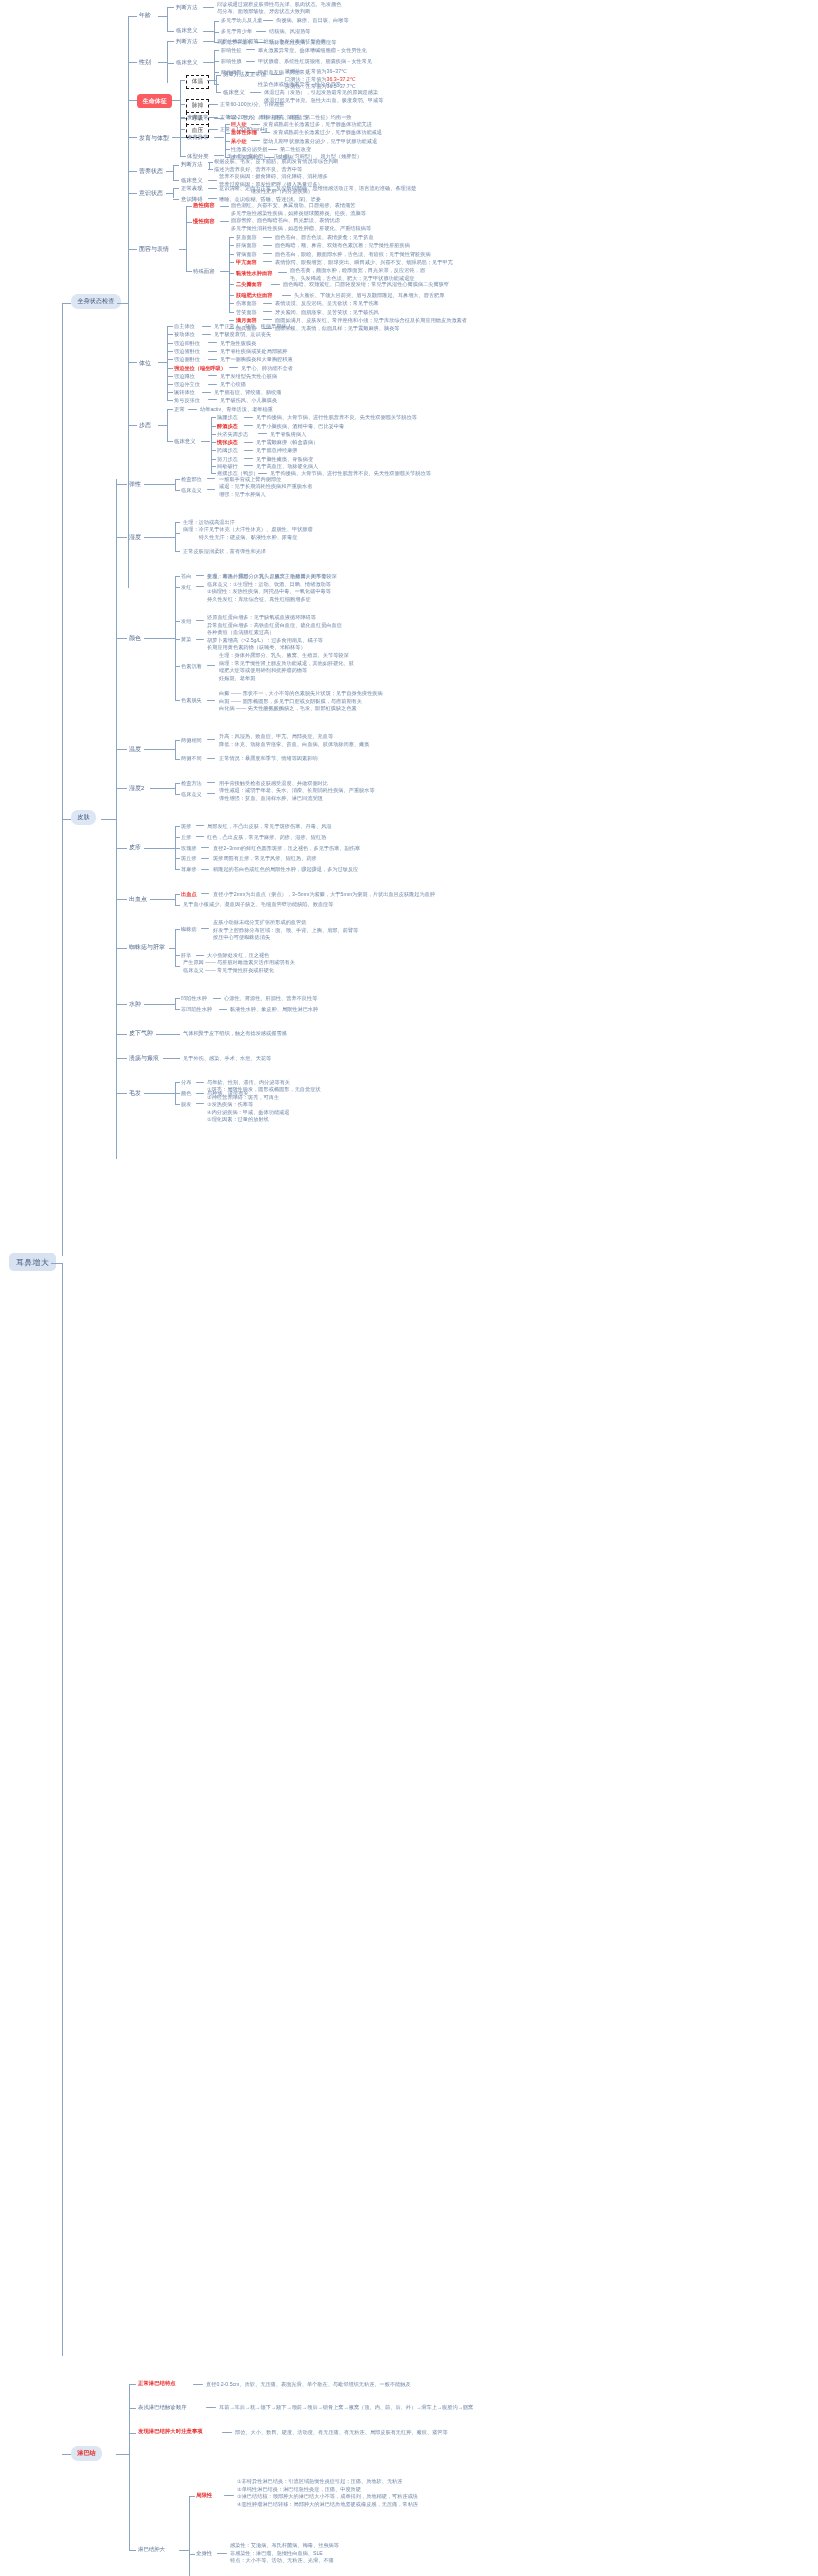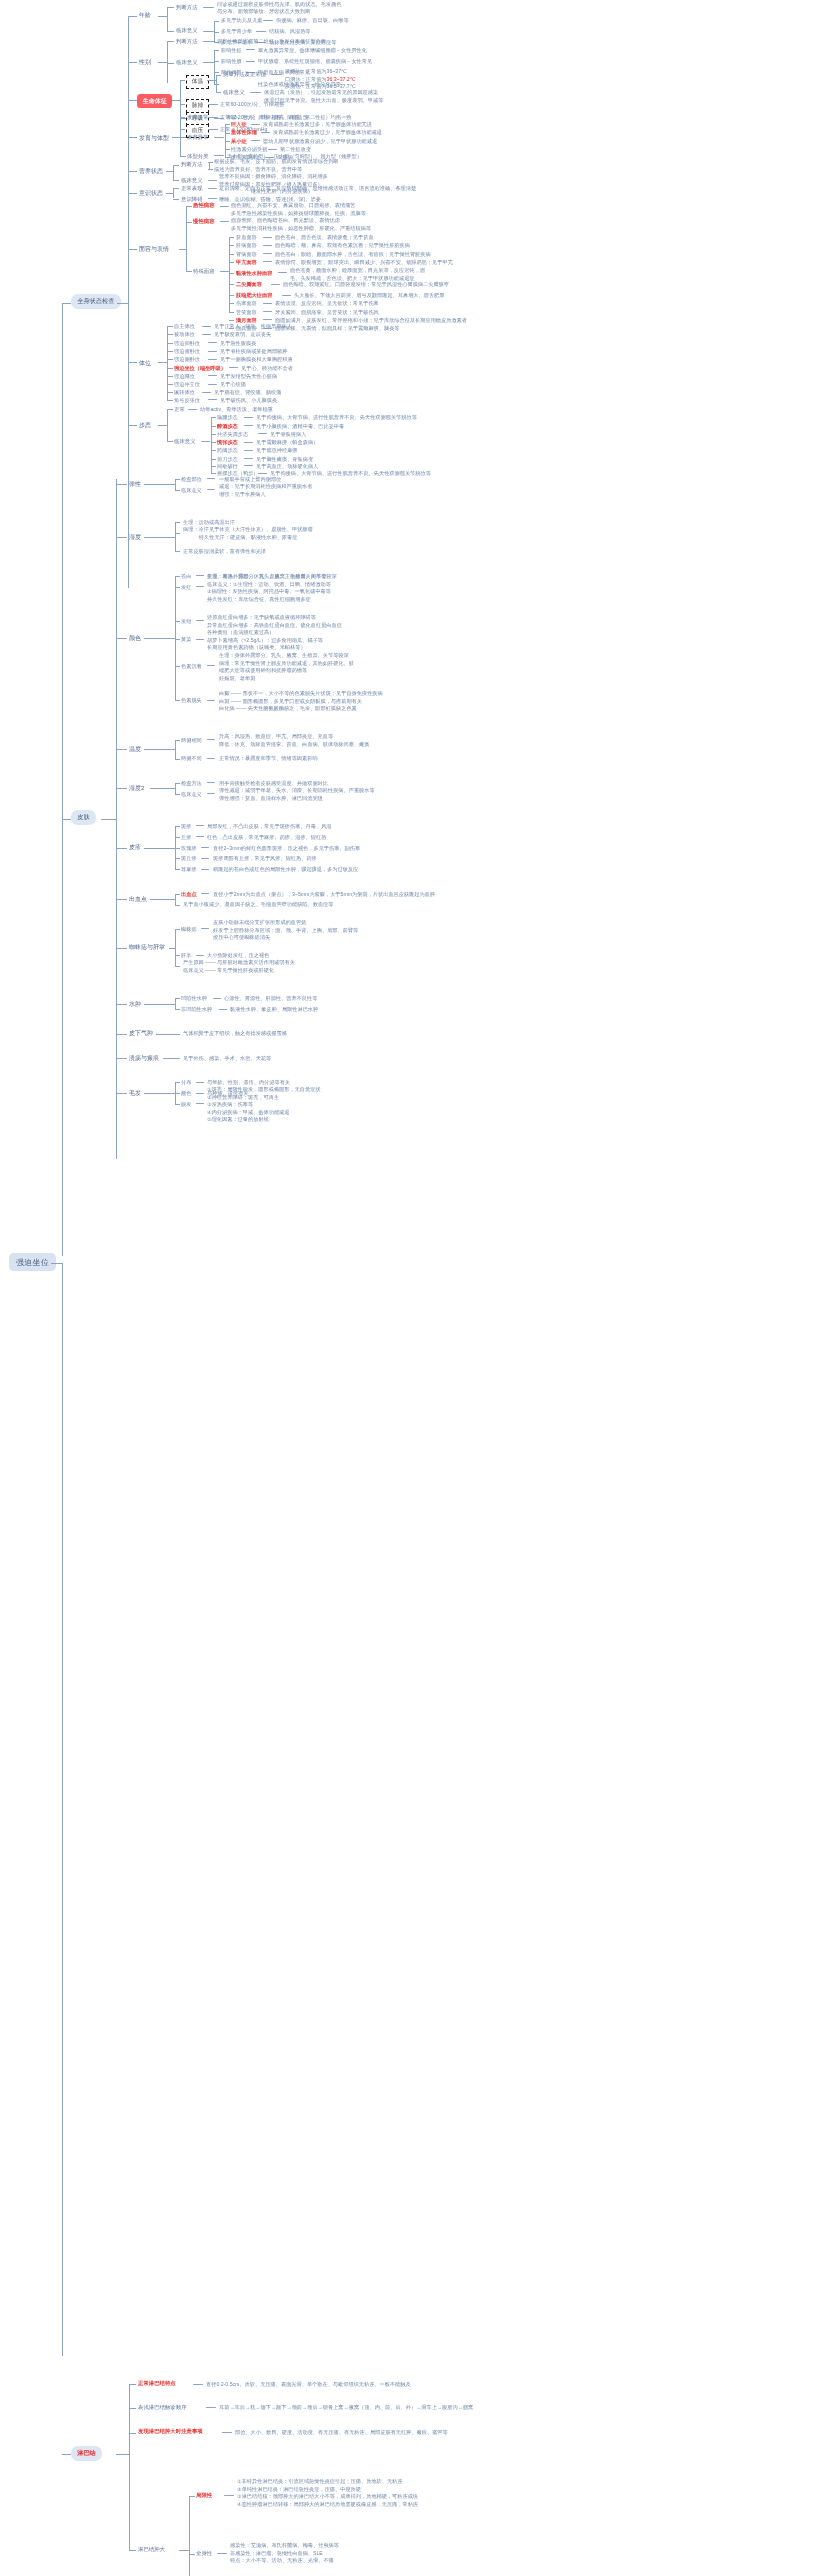--- a/index.html
+++ b/index.html
@@ -78,21 +78,21 @@
   
   .h { position:absolute; height:0.7px; background:#8ba4c4; }
   .v { position:absolute; width:0.7px; background:#8ba4c4; }
   .hb{ position:absolute; height:1.2px; background:#8ba4c4; border-radius:1px;}
 </style>
 </head>
 <body>
 
 <div id="map">
 
-  <div class="root" style="left:9.3px; top:1253px;">强迫坐位</div>
+  <div class="root" style="left:9.3px; top:1253px;">耳鼻增大</div>
 
   <div class="v" style="left:62px; top:303px; height:953px;"></div>
   <div class="v" style="left:62px; top:1263px; height:1093px;"></div>
   <div class="h" style="left:51px; top:1263px; width:12.4px;"></div>
   <div class="h" style="left:62px; top:303px; width:9.3px;"></div>
   <div class="h" style="left: 62px; top: 819px; width: 9.3px;"></div>
   <div class="h" style="left:62px; top:2454px; width:9.3px;"></div>
 
   <div class="pill" style="left:71px; top:294px;">全身状态检查</div>
   <div class="pill" style="left: 71px; top: 810px;">皮肤</div>

